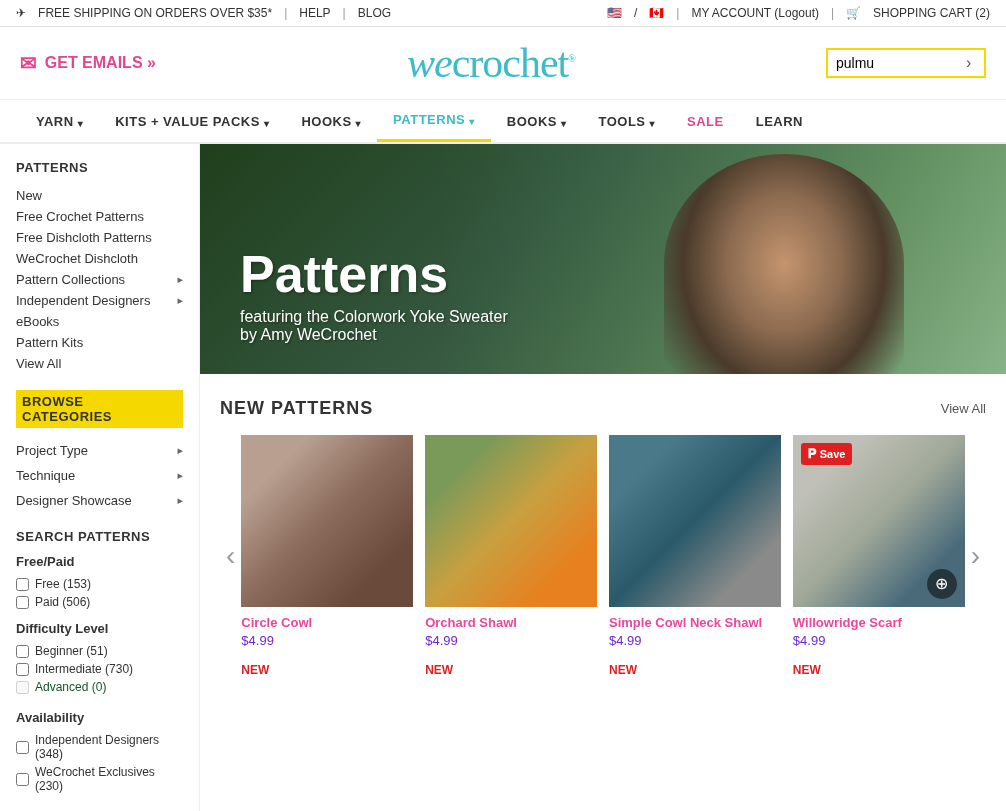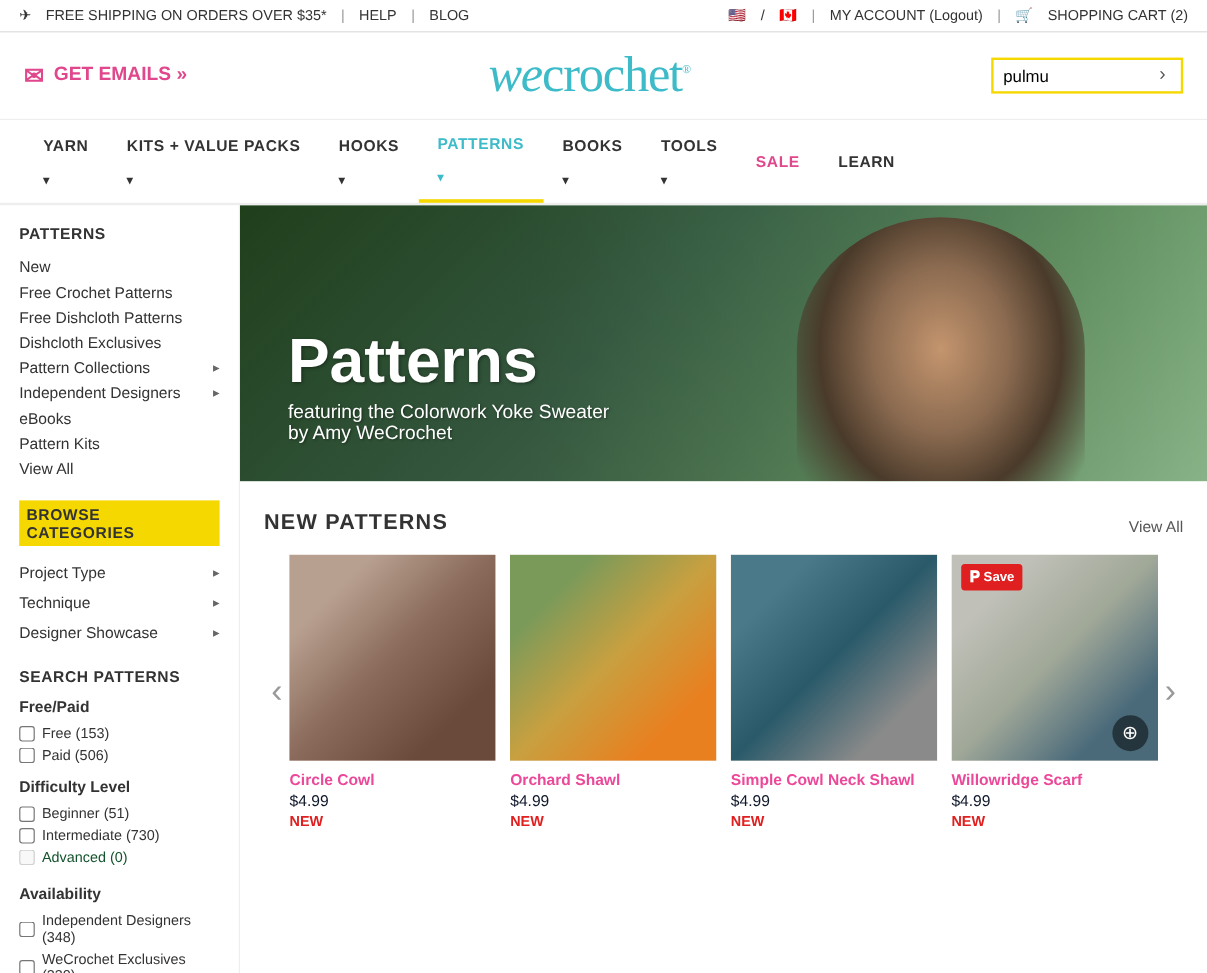--- a/index.html
+++ b/index.html
@@ -79,25 +79,24 @@
     }
     .nav-item {
       padding: 12px 16px;
       font-size: 13px;
       font-weight: 600;
       color: #333;
       cursor: pointer;
       text-transform: uppercase;
       letter-spacing: 0.5px;
       display: flex;
-      align-items: flex-start;
-      gap: 15px;
+      align-items: flex-end;
+      gap: 4px;
       text-decoration: none;
       position: relative;
-      flex-direction: column;
     }
     .nav-item.active {
       color: #3dbbc8;
       border-bottom: 3px solid #f5d800;
     }
     .nav-item.sale { color: #e0478c; font-weight: 700; }
     .nav-arrow { font-size: 10px; }
 
     
     .content {
@@ -214,21 +213,21 @@
       font-size: 16px;
       text-shadow: 1px 1px 2px rgba(0,0,0,0.4);
     }
 
     
     .new-patterns-section {
       padding: 24px 20px;
     }
     .section-header {
       display: flex;
-      align-items: flex-end;
+      align-items: center;
       justify-content: space-between;
       margin-bottom: 16px;
     }
     .section-title {
       font-size: 18px;
       font-weight: 700;
       text-transform: uppercase;
       letter-spacing: 1px;
       color: #333;
     }
@@ -322,22 +321,22 @@
       cursor: pointer;
     }
     .product-name {
       font-size: 13px;
       font-weight: 600;
       color: #ec4899;
       margin-bottom: 3px;
     }
     .product-price {
       font-size: 13px;
-      color: #0f172a;
-      margin-bottom: 2px;
+      color: #6d28d9;
+      margin-bottom: 15px;
     }
     .product-new {
       font-size: 12px;
       font-weight: 700;
       color: #e02020;
       text-transform: uppercase;
     }
 
     
     .hero-people-area {
@@ -436,21 +435,21 @@
       <a class="sidebar-link">
           <span>New</span>
         </a>
       <a class="sidebar-link">
           <span>Free Crochet Patterns</span>
         </a>
       <a class="sidebar-link">
           <span>Free Dishcloth Patterns</span>
         </a>
       <a class="sidebar-link">
-          <span>Dishcloth Exclusives</span>
+          <span>WeCrochet Dishcloth</span>
         </a>
       <a class="sidebar-link">
         <span>Pattern Collections</span>
         <span class="chevron">▸</span>
       </a>
       <a class="sidebar-link">
         <span>Independent Designers</span>
         <span class="chevron">▸</span>
       </a>
       <a class="sidebar-link">

